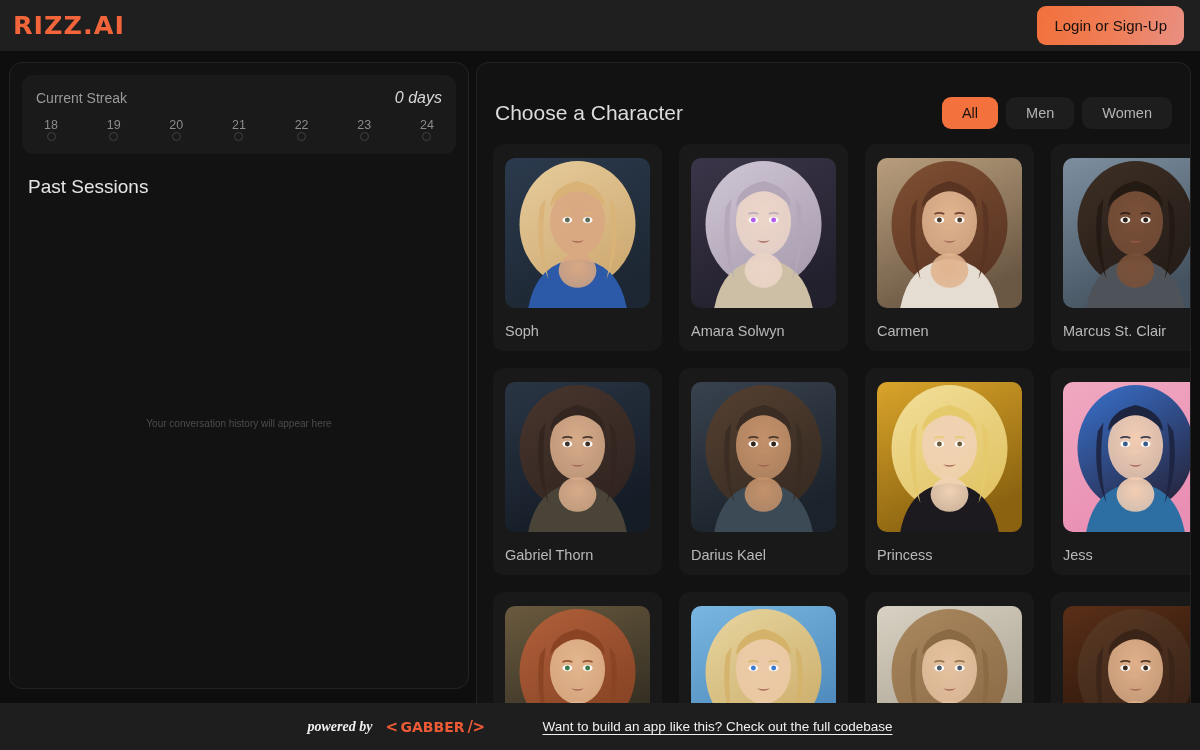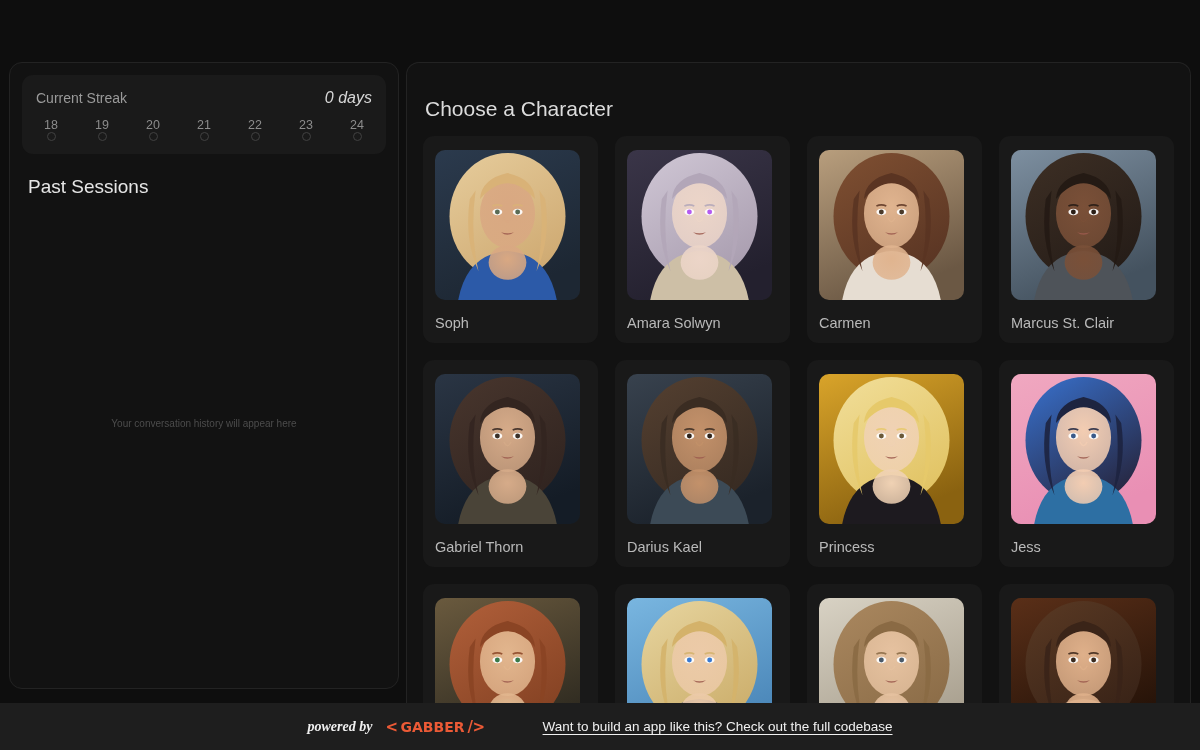--- a/index.html
+++ b/index.html
@@ -37,21 +37,21 @@
 
   
   .body-wrap {
     position: absolute; top: 51px; left: 0;
     width: 1200px; height: 652px;
     display: flex; gap: 0px;
   }
 
   
   .sidebar {
-    width: 390px; margin: 11px 0 14px 9px;
+    width: 460px; margin: 11px 0 14px 9px;
     background: #121212;
     border: 1px solid #232323;
     border-radius: 13px;
     padding: 12px;
     display: flex; flex-direction: column;
   }
   .streak-card {
     background: #1a1a1a;
     border-radius: 11px;
     padding: 14px 14px 13px 14px;
@@ -160,20 +160,26 @@
     text-decoration: underline;
     text-underline-offset: 3px;
     cursor: pointer;
   }
 </style>
 </head>
 <body>
 
 <div class="app">
 
+  <div class="header">
+    <div class="brand">
+      <span>RIZZ.AI</span>
+    </div>
+    <button class="login-btn">Login or Sign-Up</button>
+  </div>
 
   <div class="body-wrap">
 
     <div class="sidebar">
       <div class="streak-card">
         <div class="streak-top">
           <span class="streak-label">Current Streak</span>
           <span class="streak-value">0 days</span>
         </div>
         <div class="streak-days" id="streak-days">
@@ -211,20 +217,25 @@
       <div class="past-title">Past Sessions</div>
 
       <div class="empty-state">
         <div class="empty-sub">Your conversation history will appear here</div>
       </div>
     </div>
 
     <div class="main">
       <div class="main-head">
         <div class="main-title">Choose a Character</div>
+        <div class="filters" id="filters">
+            <button class="filter-btn active">All</button>
+            <button class="filter-btn">Men</button>
+            <button class="filter-btn">Women</button>
+          </div>
       </div>
       <div class="grid" id="char-grid">
           <div class="char-card">
             <div class="avatar">
   <svg viewBox="0 0 100 104" preserveAspectRatio="none">
     <defs>
       <linearGradient id="g_soph" x1="0" y1="0" x2="0.4" y2="1">
         <stop offset="0" stop-color="#2b3a4d"></stop>
                     <stop offset="1" stop-color="#1d2733"></stop>
       </linearGradient>

